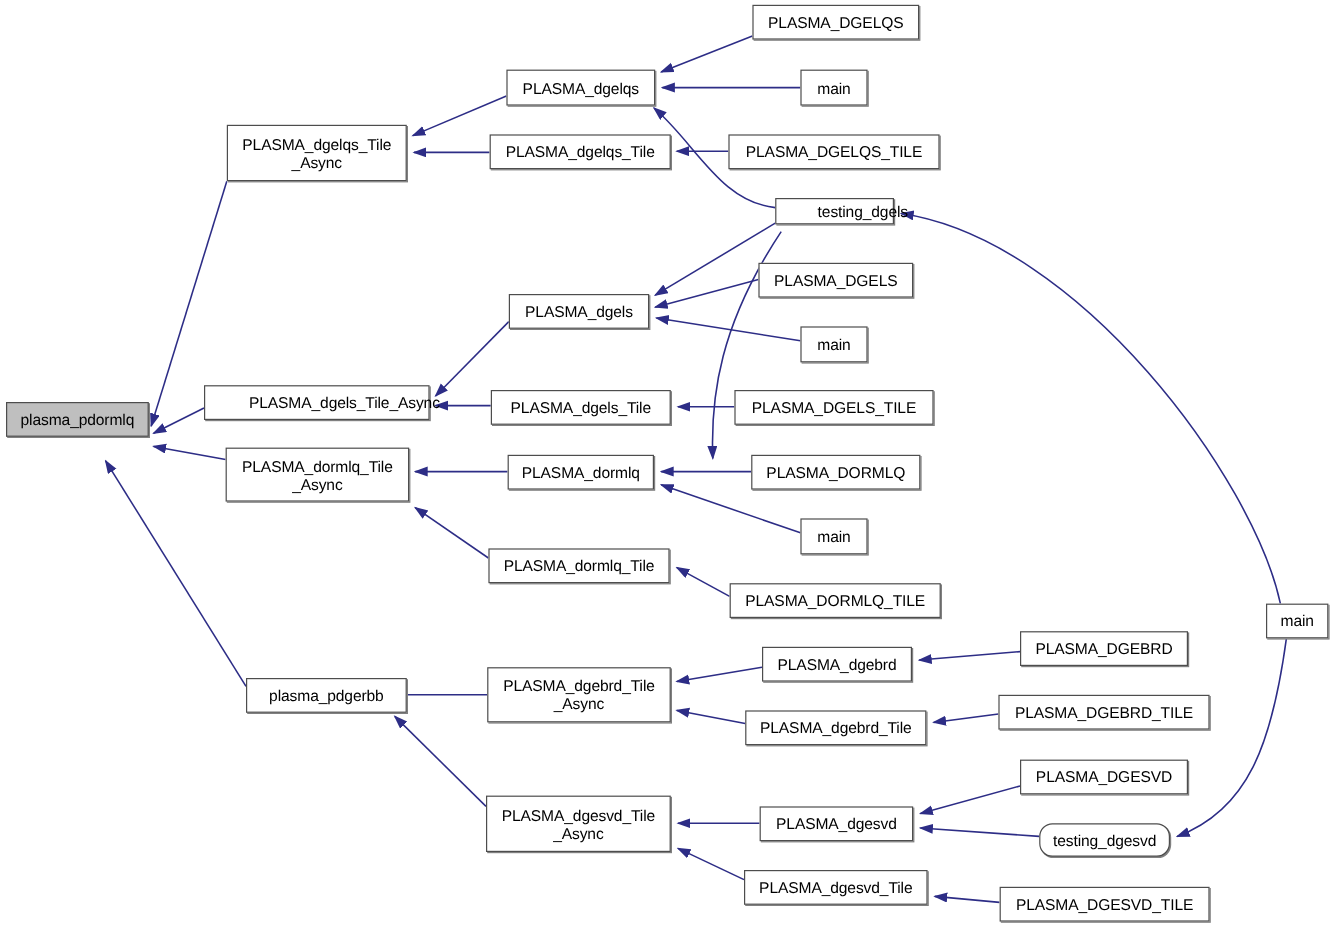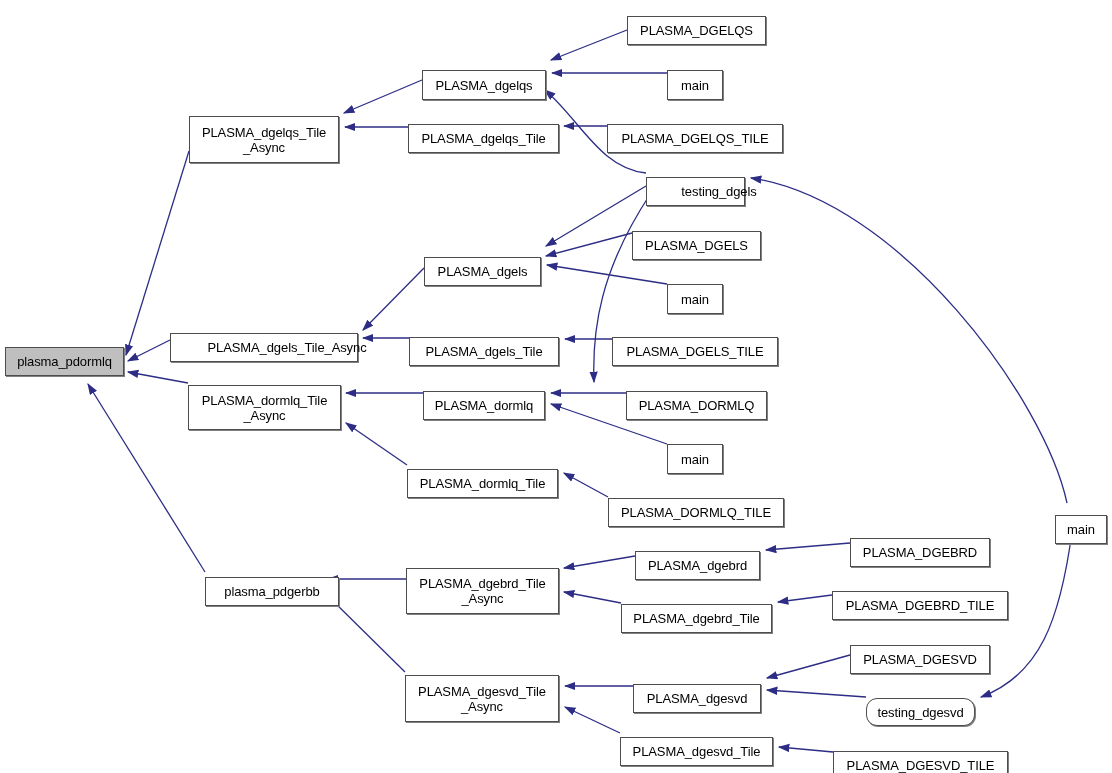--- a/index.html
+++ b/index.html
@@ -30,21 +30,20 @@
     color: #000000;
     display: flex;
     align-items: center;
     justify-content: center;
     text-align: center;
     font-size: 13px;
     line-height: 15px;
     letter-spacing: -0.1px;
     white-space: pre-line;
     box-shadow: 1px 1px 0 0 #808080;
-    margin-top: 12px;
   }
   .node.highlight {
     background: #bfbfbf;
   }
 </style>
 </head>
 <body>
 
 <div id="canvas">
   <svg id="edges" viewBox="0 0 1112 773" xmlns="http://www.w3.org/2000/svg">
@@ -109,21 +108,21 @@
       <div class="node" style="left: 409px; top: 325px; width: 150px; height: 29px;"><span>PLASMA_dgels_Tile</span></div>
       <div class="node" style="left: 423px; top: 379px; width: 122px; height: 29px;"><span>PLASMA_dormlq</span></div>
       <div class="node" style="left: 407px; top: 457px; width: 151px; height: 29px;"><span>PLASMA_dormlq_Tile</span></div>
       <div class="node" style="left: 635px; top: 539px; width: 125px; height: 29px;"><span>PLASMA_dgebrd</span></div>
       <div class="node" style="left: 621px; top: 592px; width: 151px; height: 29px;"><span>PLASMA_dgebrd_Tile</span></div>
       <div class="node" style="left: 633px; top: 672px; width: 128px; height: 29px;"><span>PLASMA_dgesvd</span></div>
       <div class="node" style="left: 620px; top: 725px; width: 153px; height: 29px;"><span>PLASMA_dgesvd_Tile</span></div>
       <div class="node" style="left: 627px; top: 4px; width: 139px; height: 29px;"><span>PLASMA_DGELQS</span></div>
       <div class="node" style="left: 667px; top: 58px; width: 56px; height: 30px;"><span>main</span></div>
       <div class="node" style="left: 607px; top: 112px; width: 176px; height: 29px;"><span>PLASMA_DGELQS_TILE</span></div>
-      <div class="node" style="left: 646px; top: 165px; width: 99px; height: 29px; padding-left: 47px;"><span>testing_dgels</span></div>
+      <div class="node" style="left: 646px; top: 165px; width: 99px; height: 22px; padding-left: 47px;"><span>testing_dgels</span></div>
       <div class="node" style="left: 632px; top: 219px; width: 129px; height: 29px;"><span>PLASMA_DGELS</span></div>
       <div class="node" style="left: 667px; top: 272px; width: 56px; height: 30px;"><span>main</span></div>
       <div class="node" style="left: 612px; top: 325px; width: 166px; height: 29px;"><span>PLASMA_DGELS_TILE</span></div>
       <div class="node" style="left: 626px; top: 379px; width: 141px; height: 29px;"><span>PLASMA_DORMLQ</span></div>
       <div class="node" style="left: 667px; top: 432px; width: 56px; height: 30px;"><span>main</span></div>
       <div class="node" style="left: 608px; top: 486px; width: 176px; height: 29px;"><span>PLASMA_DORMLQ_TILE</span></div>
       <div class="node" style="left: 850px; top: 526px; width: 140px; height: 29px;"><span>PLASMA_DGEBRD</span></div>
       <div class="node" style="left: 832px; top: 579px; width: 176px; height: 29px;"><span>PLASMA_DGEBRD_TILE</span></div>
       <div class="node" style="left: 850px; top: 633px; width: 140px; height: 29px;"><span>PLASMA_DGESVD</span></div>
       <div class="node" style="left: 866px; top: 686px; width: 109px; height: 28px; border-radius: 11px;"><span>testing_dgesvd</span></div>

